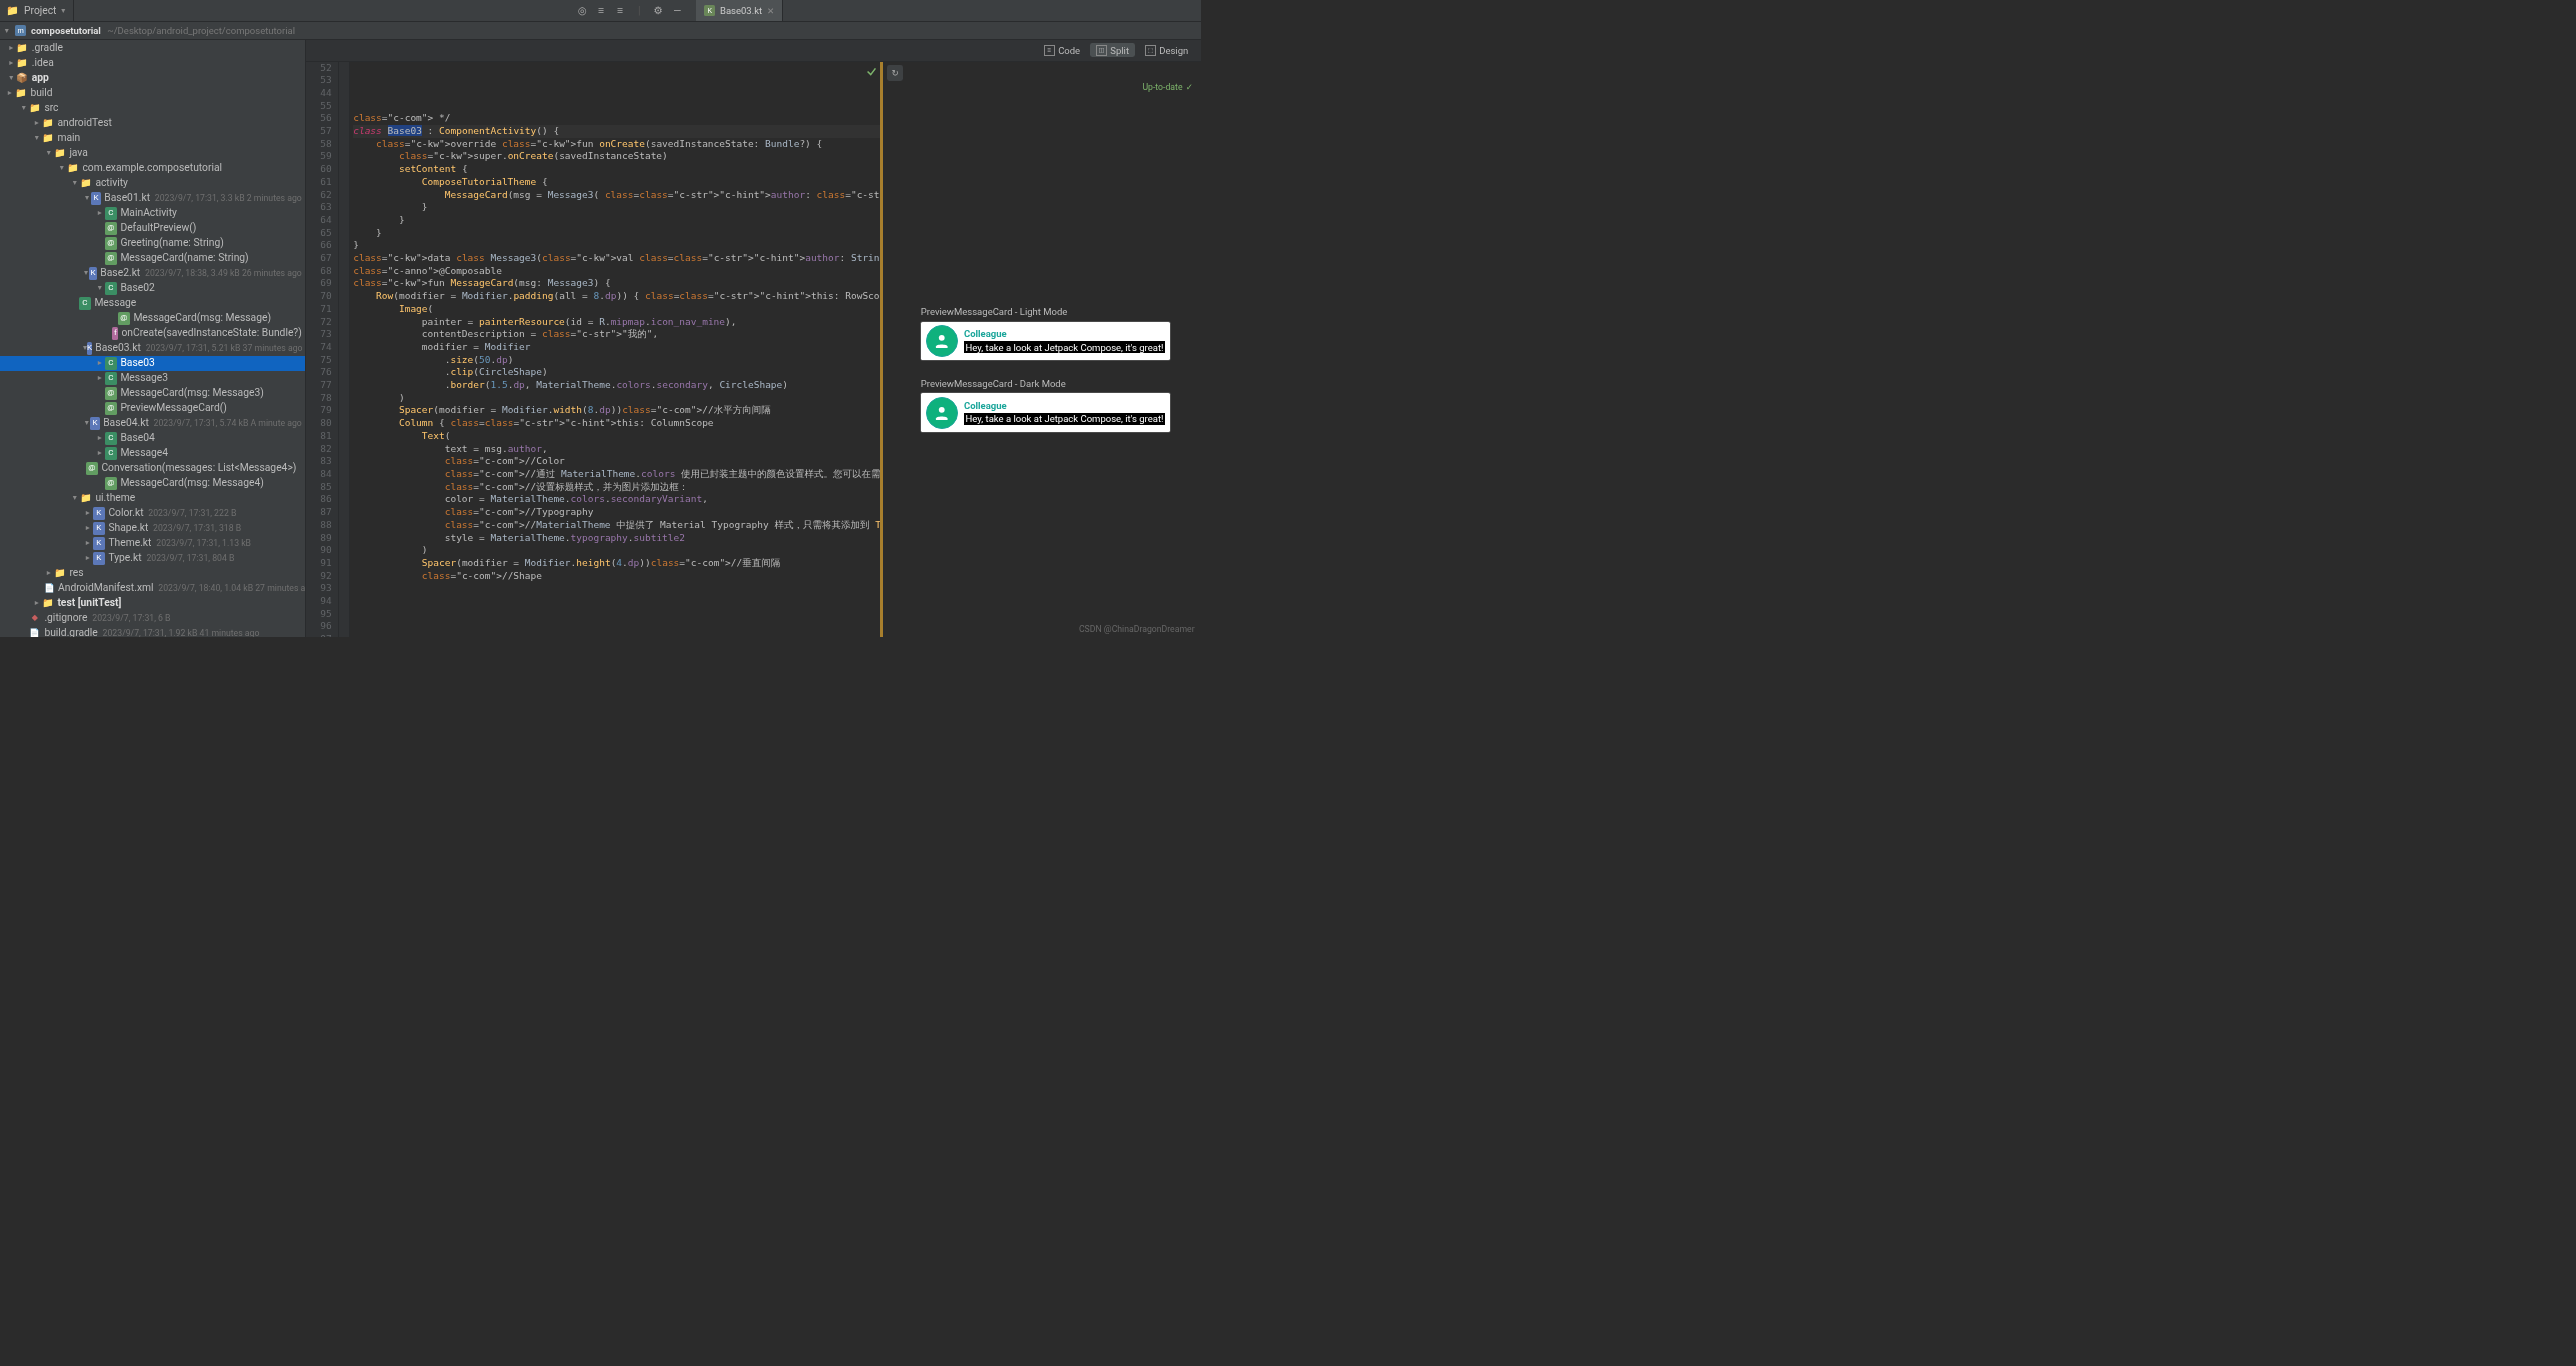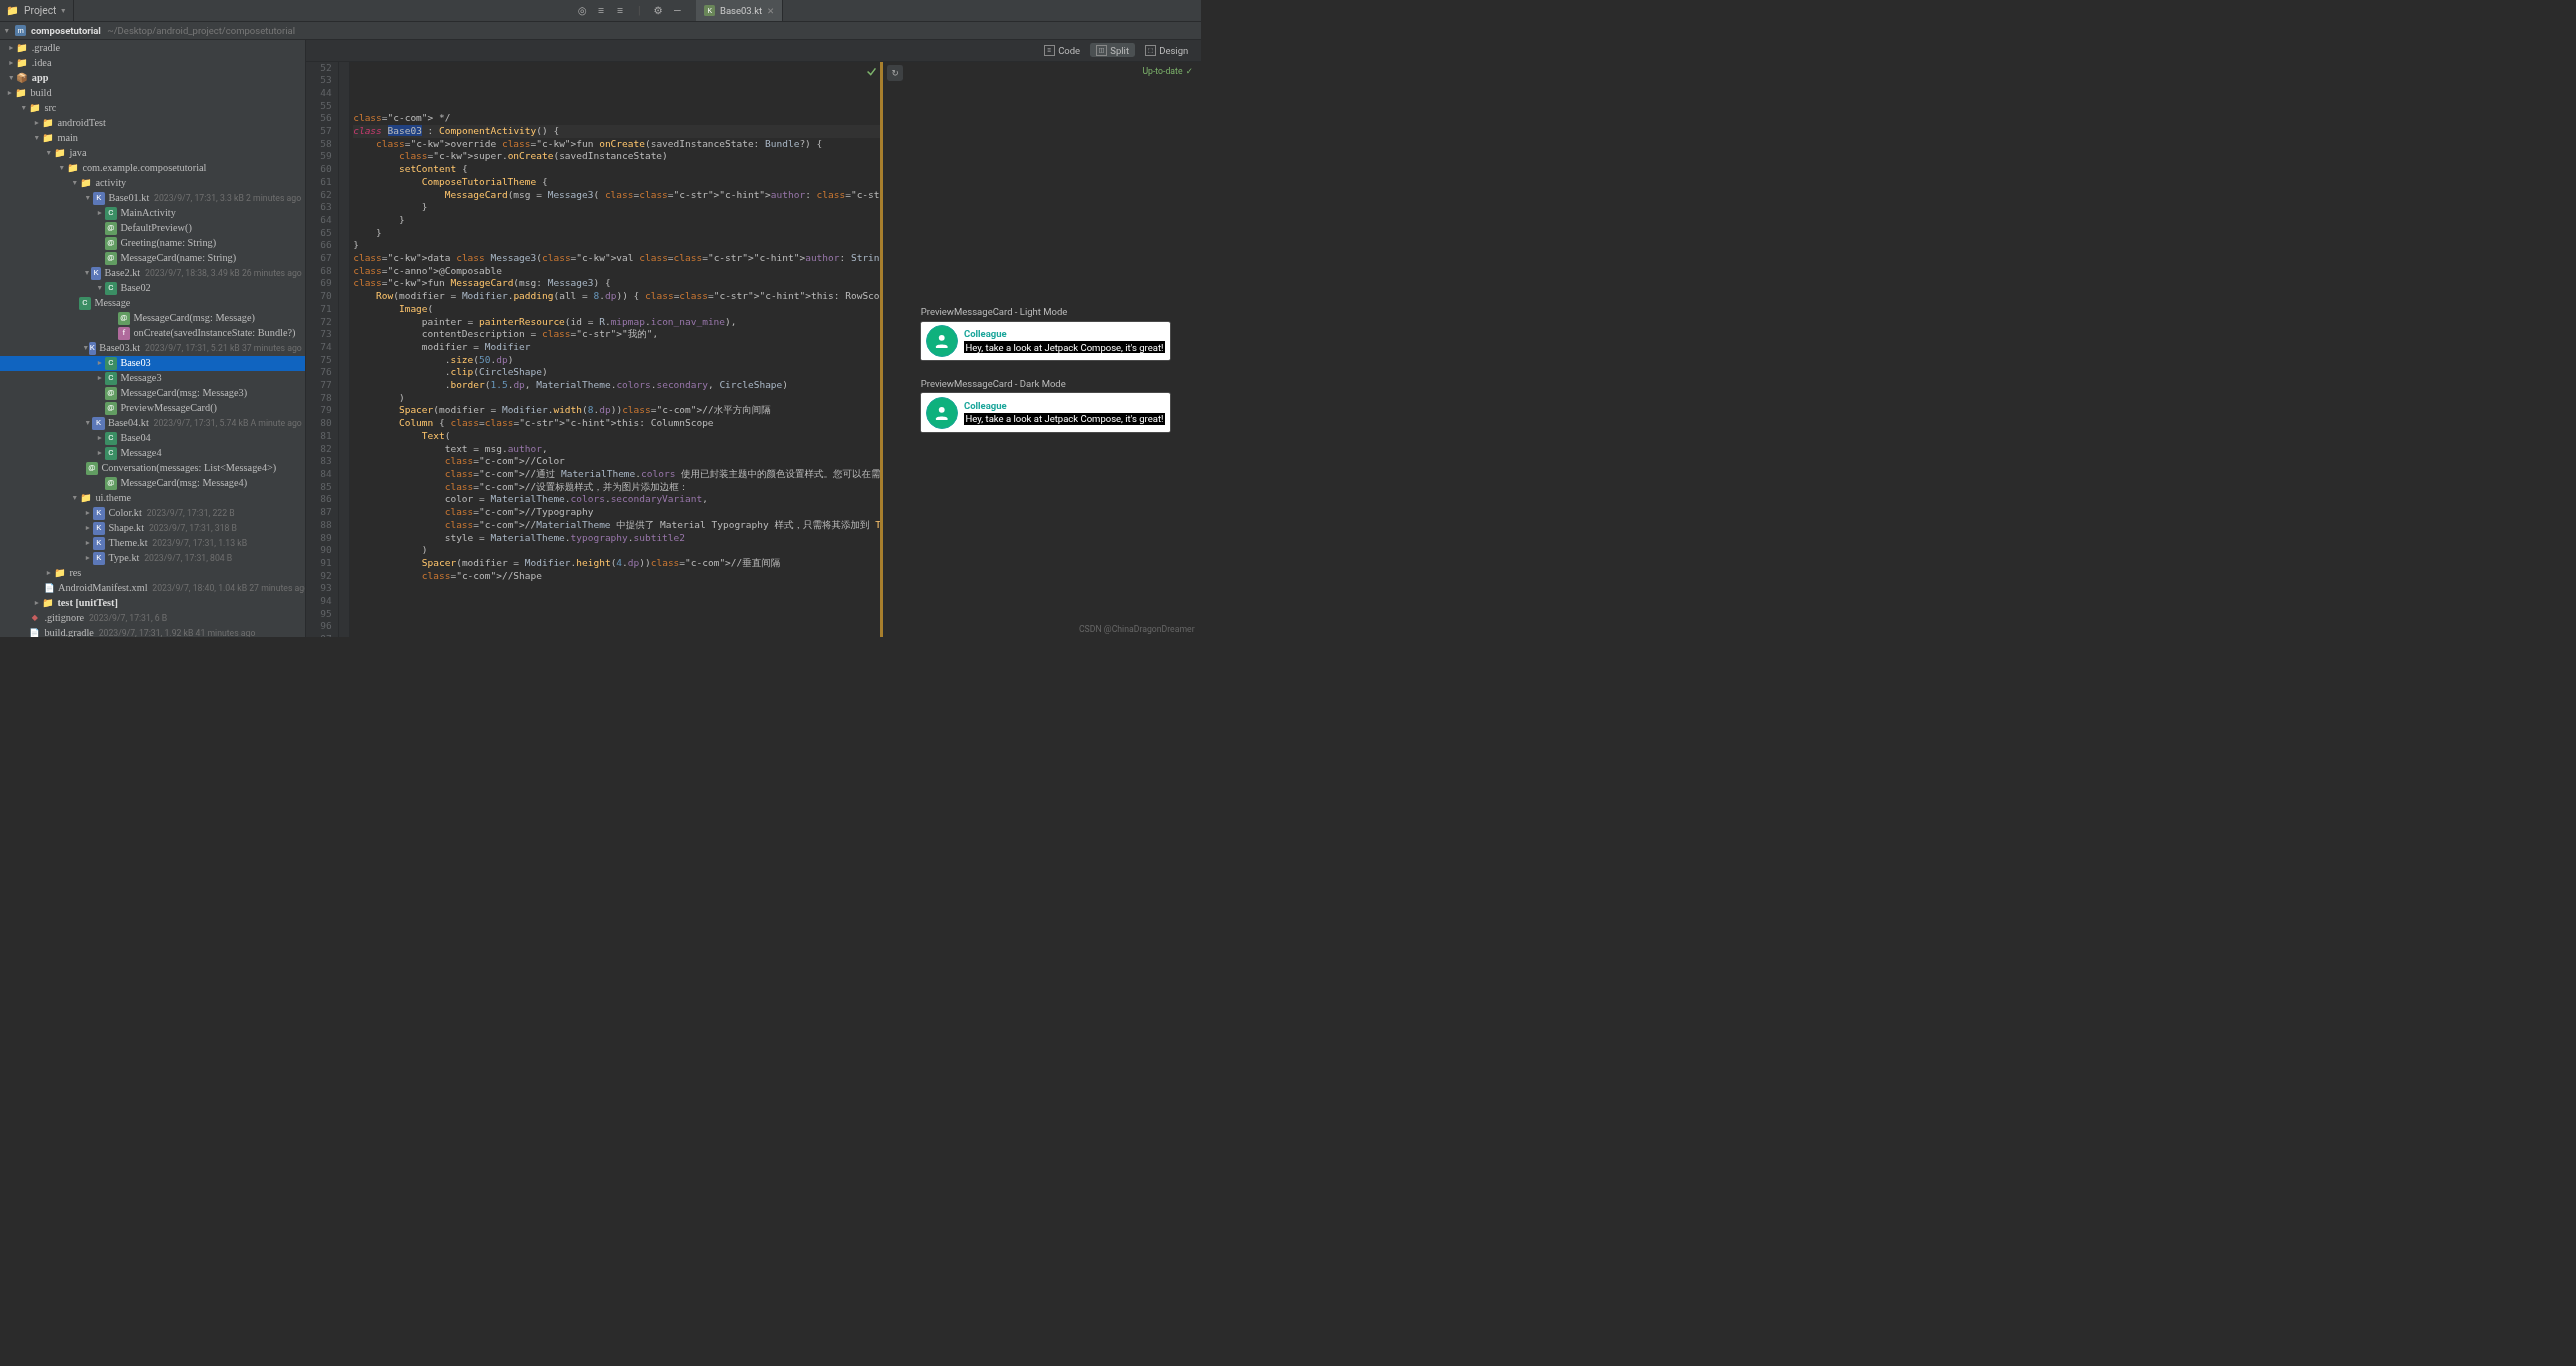--- a/index.html
+++ b/index.html
@@ -127,21 +127,21 @@
 .ic-kt { background: #5c78b8; color:#fff; }
 .ic-kt::before { content: "K"; }
 .ic-class { background: #3b8e64; color:#fff; border-radius: 50%; }
 .ic-class::before { content: "C"; }
 .ic-fun { background: #b06a9c; color:#fff; border-radius: 50%; }
 .ic-fun::before { content: "f"; }
 .ic-comp { background: #629d62; color:#fff; border-radius: 2.4px;}
 .ic-comp::before { content: "@"; }
 .ic-git::before { content: "◆"; color:#c75f5f;}
 .ic-file::before { content: "📄"; font-size:8.7px;}
-.tree .label { color: inherit; font-family: Liberation Serif, serif; }
+.tree .label { color: inherit; }
 .tree .label.bold { font-weight: 700; color: #ddd;}
 .tree .meta { color: #6f6f6f; margin-left: 4.8px; font-size: 8.7px; }
 
 .editor-wrap {
   flex: 1;
   display: flex;
   flex-direction: column;
   min-width: 0;
 }
 .editor-top {
@@ -230,21 +230,21 @@
   border-left: 0.8px solid #292b2d;
   position: relative;
   padding: 6.4px 4.8px;
 }
 .prev-toolbar {
   position:absolute; left:3.2px; top:3.2px;
   display:flex; flex-direction:column; gap:3.2px;
 }
 .prev-tbtn { width:16px;height:16px;background:#3e4143;border-radius:2.4px;display:flex;align-items:center;justify-content:center;color:#aaa;cursor:pointer;font-size:8.7px;}
 .uptodate {
-  position:absolute; top:4px; right:8px;
+  position:absolute; top:20px; right:8px;
   color:#7db36b; font-size:8.7px;
   display:flex;align-items:center; gap:3.2px;
 }
 .uptodate::after { content:"✓"; color:#7db36b;}
 .preview-item { margin-top: 32px; margin-left: 32px; }
 .preview-item + .preview-item { margin-top: 17.5px;}
 .preview-label { color:#bbb; font-size:9.5px; margin-bottom:4.8px;}
 .card-light {
   background:#ffffff; border-radius:1.6px;
   display:inline-flex; align-items:center;

